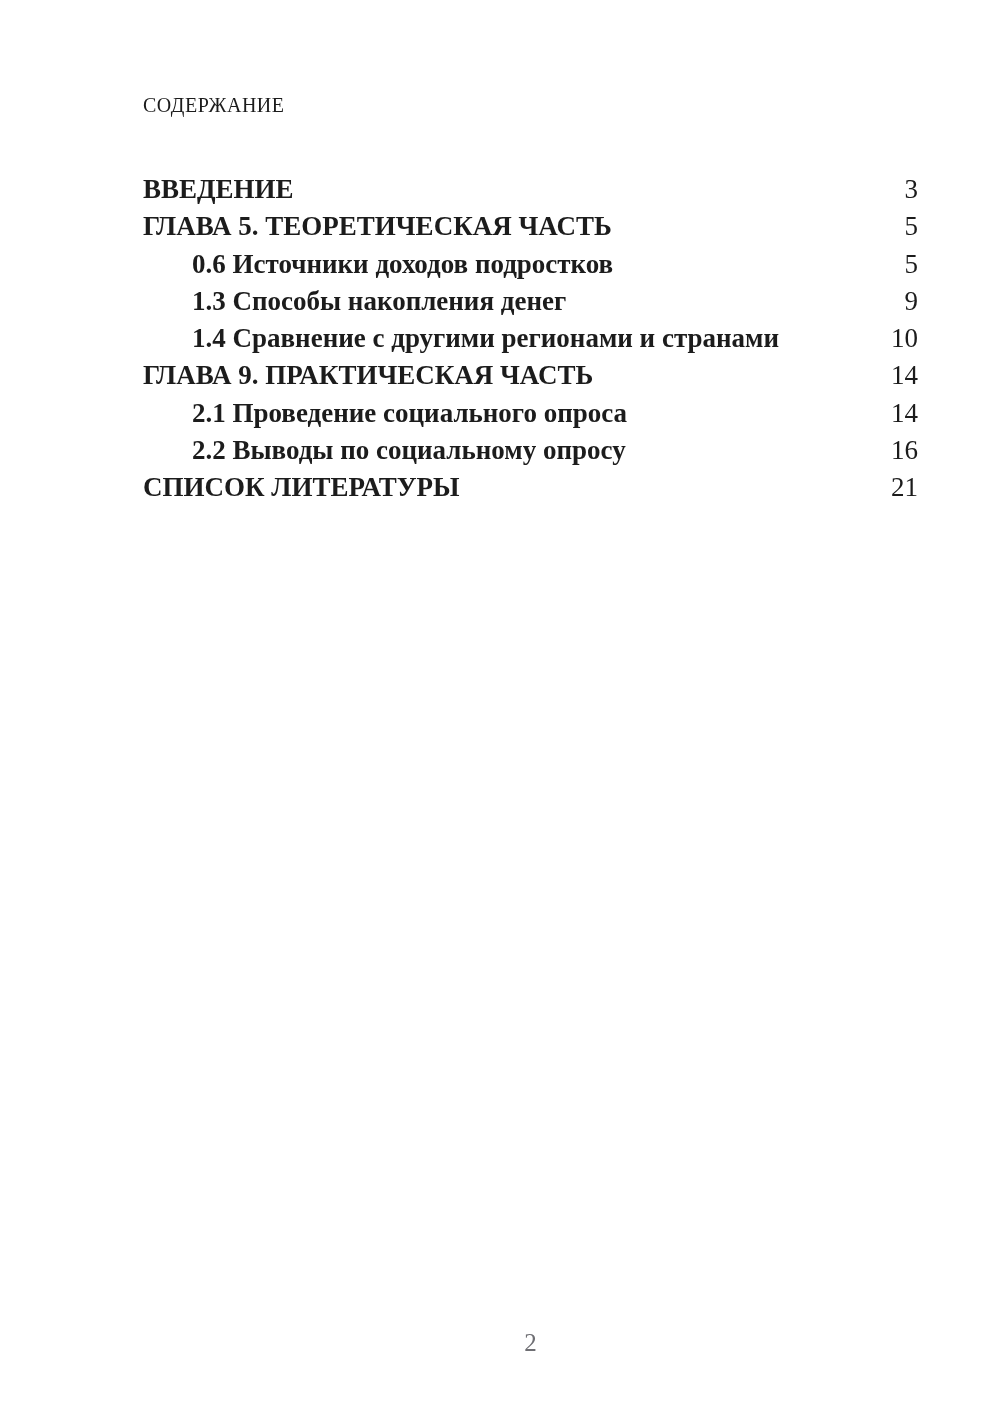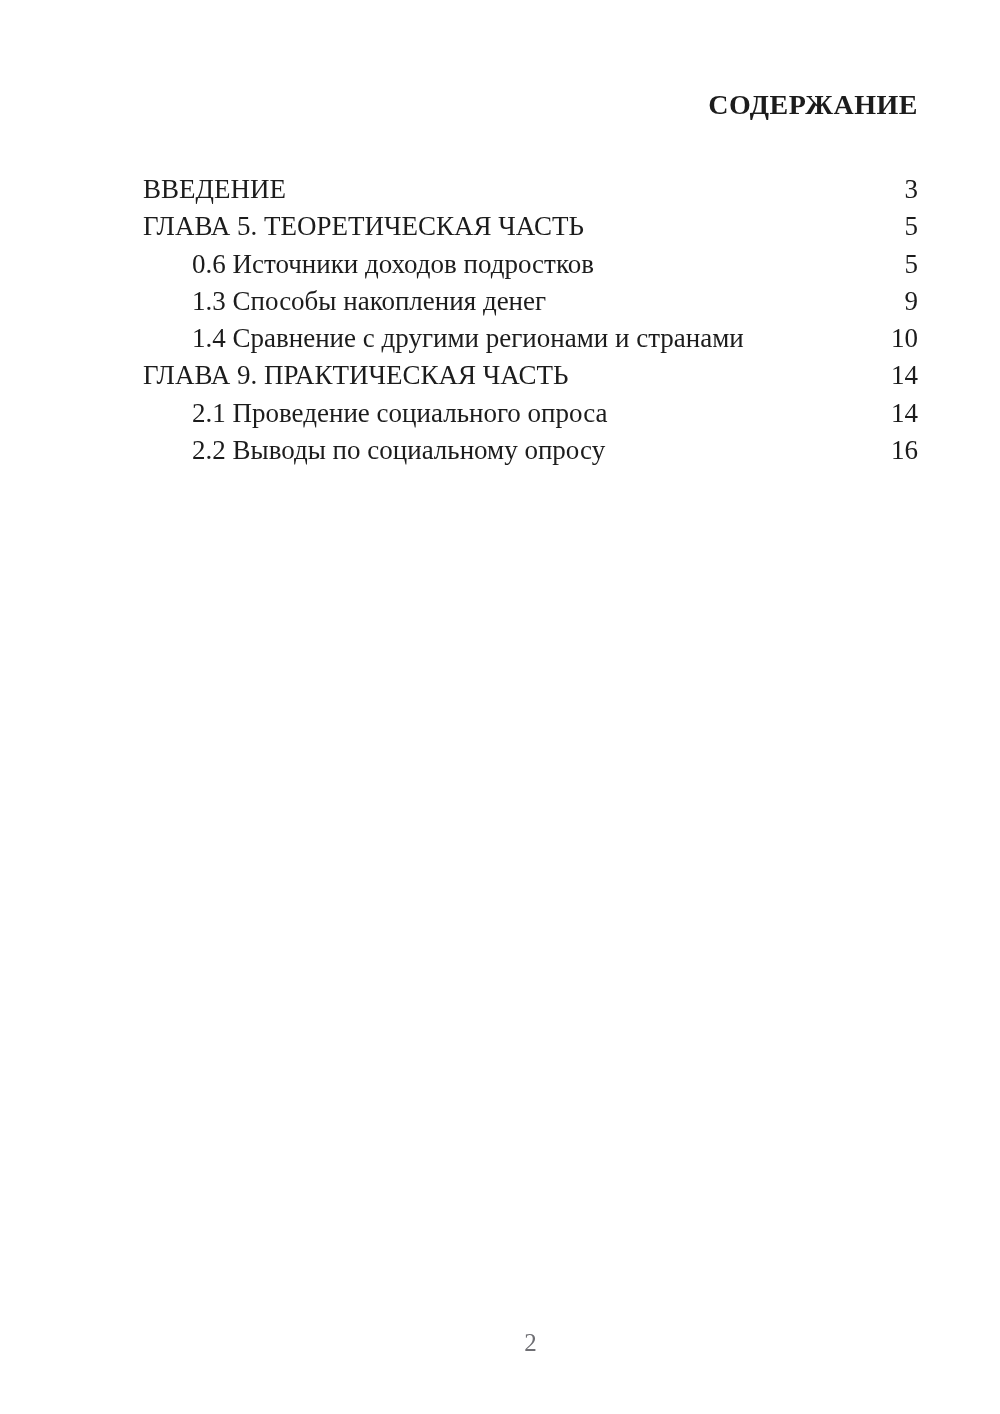--- a/index.html
+++ b/index.html
@@ -16,44 +16,45 @@
       overflow: hidden;
     }
     .content {
       position: absolute;
       left: 143px;
       top: 0;
       width: 775px;
     }
     .doc-title {
       margin: 87px 0 0 0;
-      text-align: right;
-      font-size: 28px;
+      text-align: left;
+      font-size: 20px;
       line-height: 36px;
-      font-weight: bold;
+      font-weight: normal;
       letter-spacing: 0.5px;
     }
     .toc {
       margin-top: 48px;
     }
     .toc-row {
       display: flex;
       justify-content: space-between;
       align-items: baseline;
       height: 37.3px;
       font-size: 27px;
       line-height: 37.3px;
       white-space: nowrap;
     }
     .toc-row.indent .toc-label {
       padding-left: 49px;
     }
     .toc-label {
       flex: 1 1 auto;
       overflow: hidden;
+      font-weight: bold;
     }
     .toc-page {
       flex: 0 0 auto;
       min-width: 40px;
       text-align: right;
     }
     .page-footer {
       position: absolute;
       top: 1328px;
       left: 143px;
@@ -108,17 +109,21 @@
       <span class="toc-label">2.1 Проведение социального опроса</span>
       <span class="toc-page">14</span>
     </div>
 
     <div class="toc-row indent">
       <span class="toc-label">2.2 Выводы по социальному опросу</span>
       <span class="toc-page">16</span>
     </div>
 
 
+    <div class="toc-row">
+      <span class="toc-label">СПИСОК ЛИТЕРАТУРЫ</span>
+      <span class="toc-page">21</span>
+    </div>
 
   </div>
 </div>
 
 <div class="page-footer" style="color: rgb(110, 110, 115);">2</div>
 
 </body></html>

